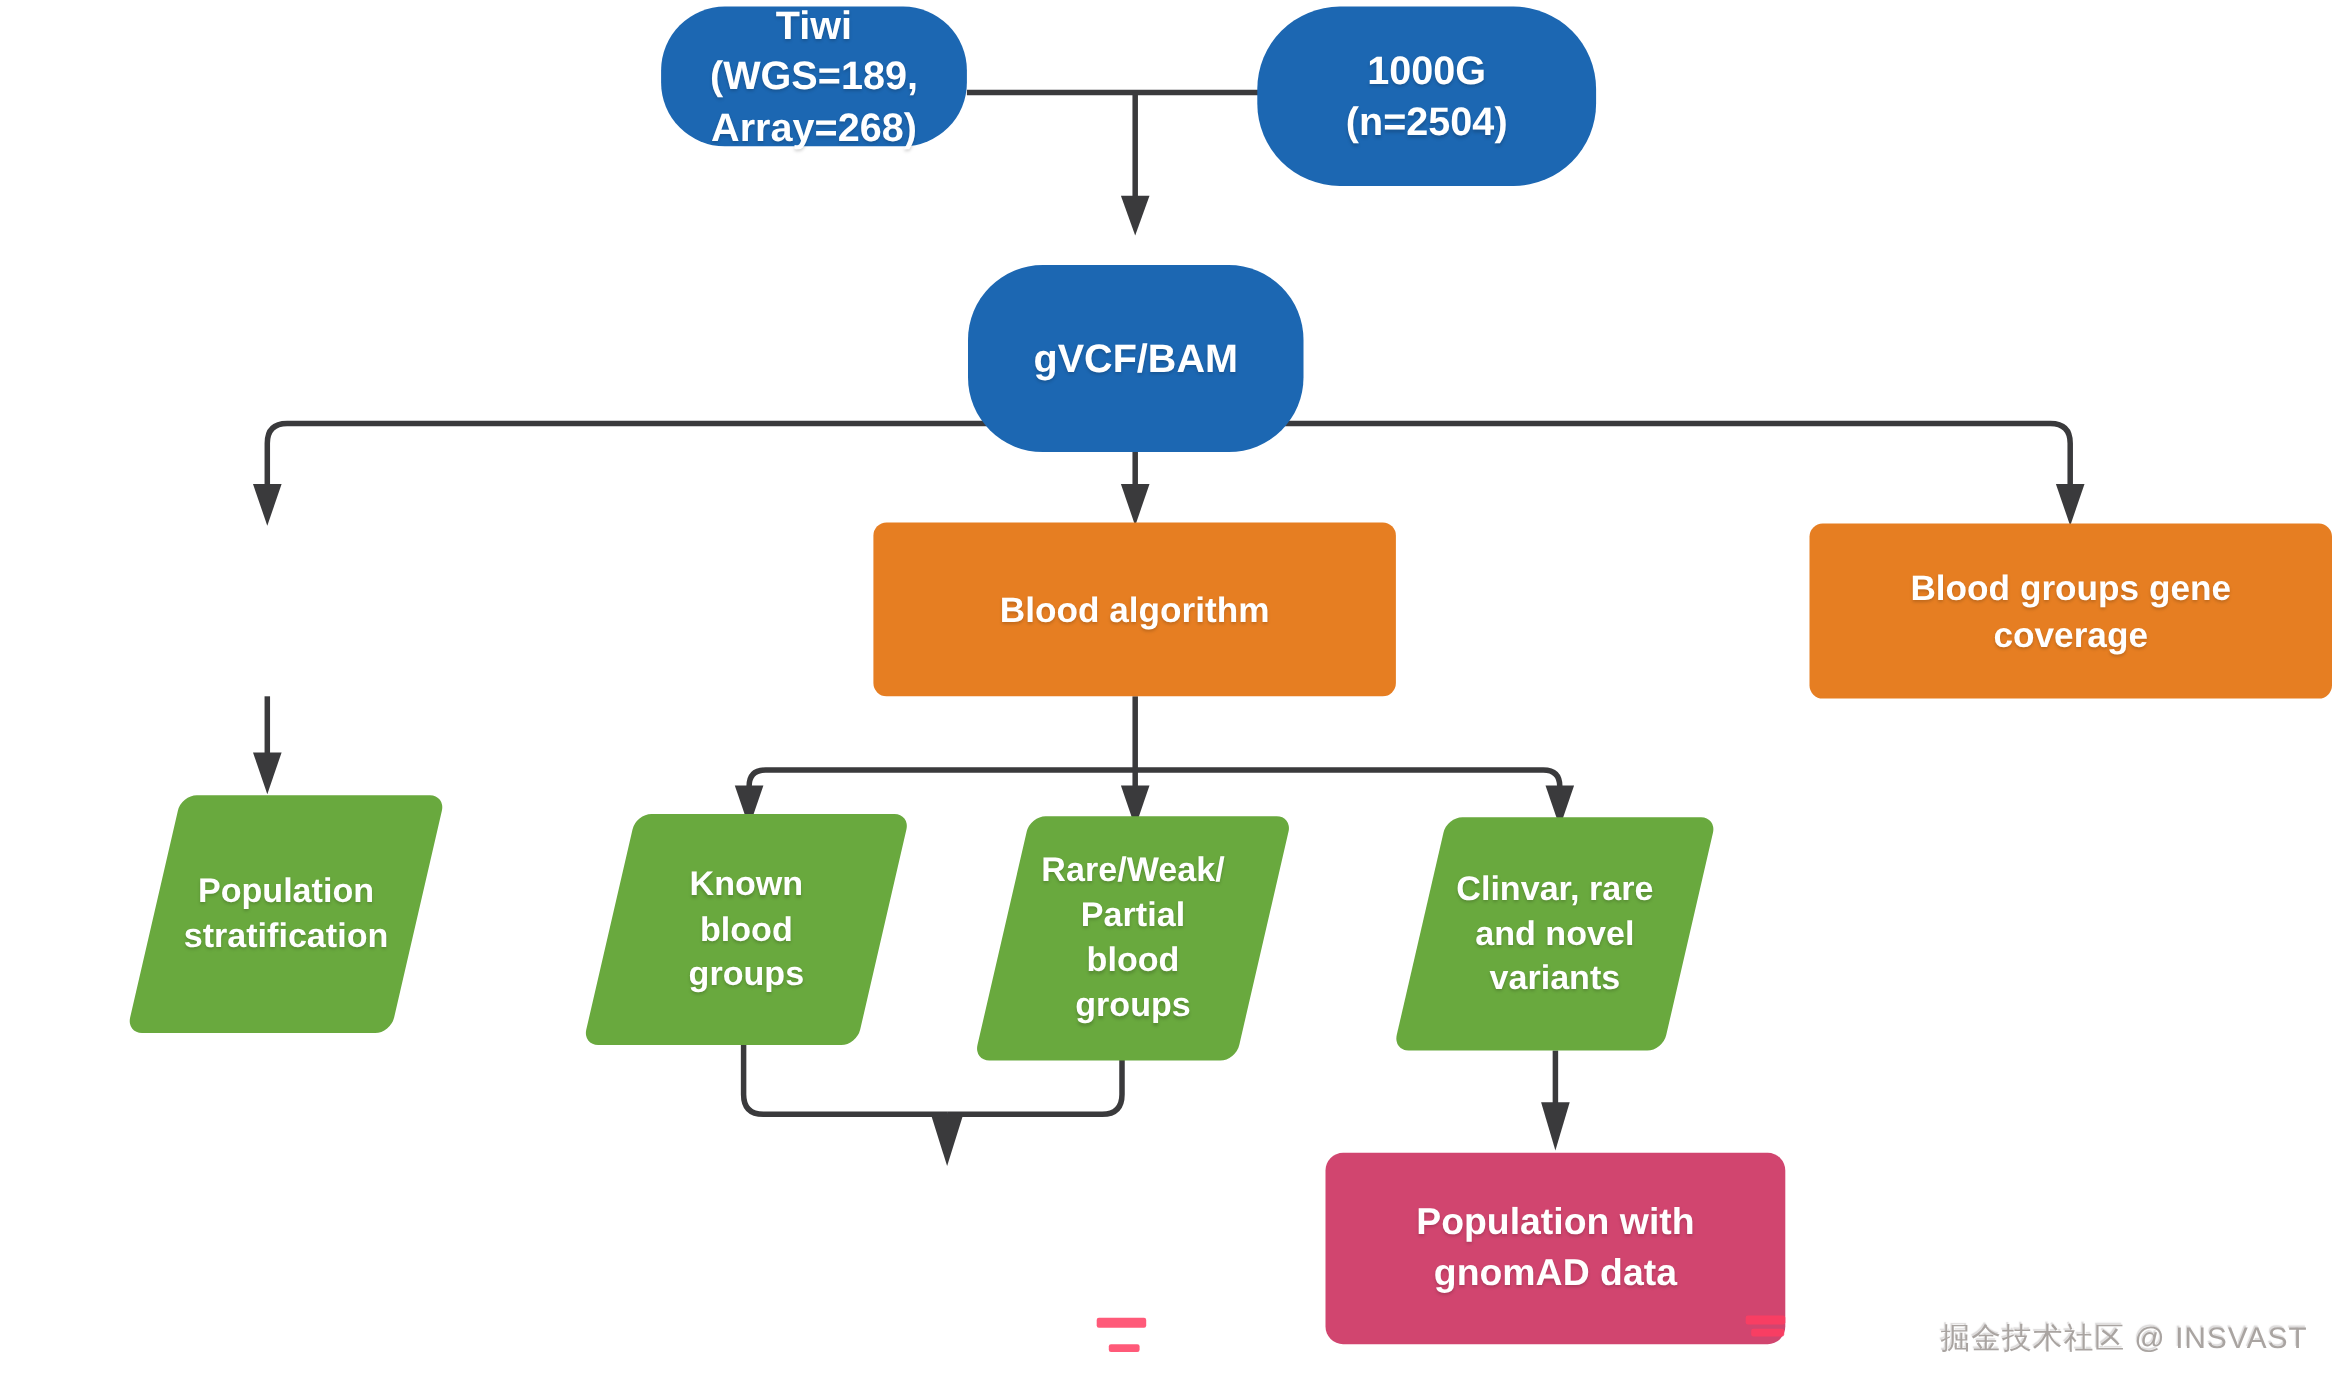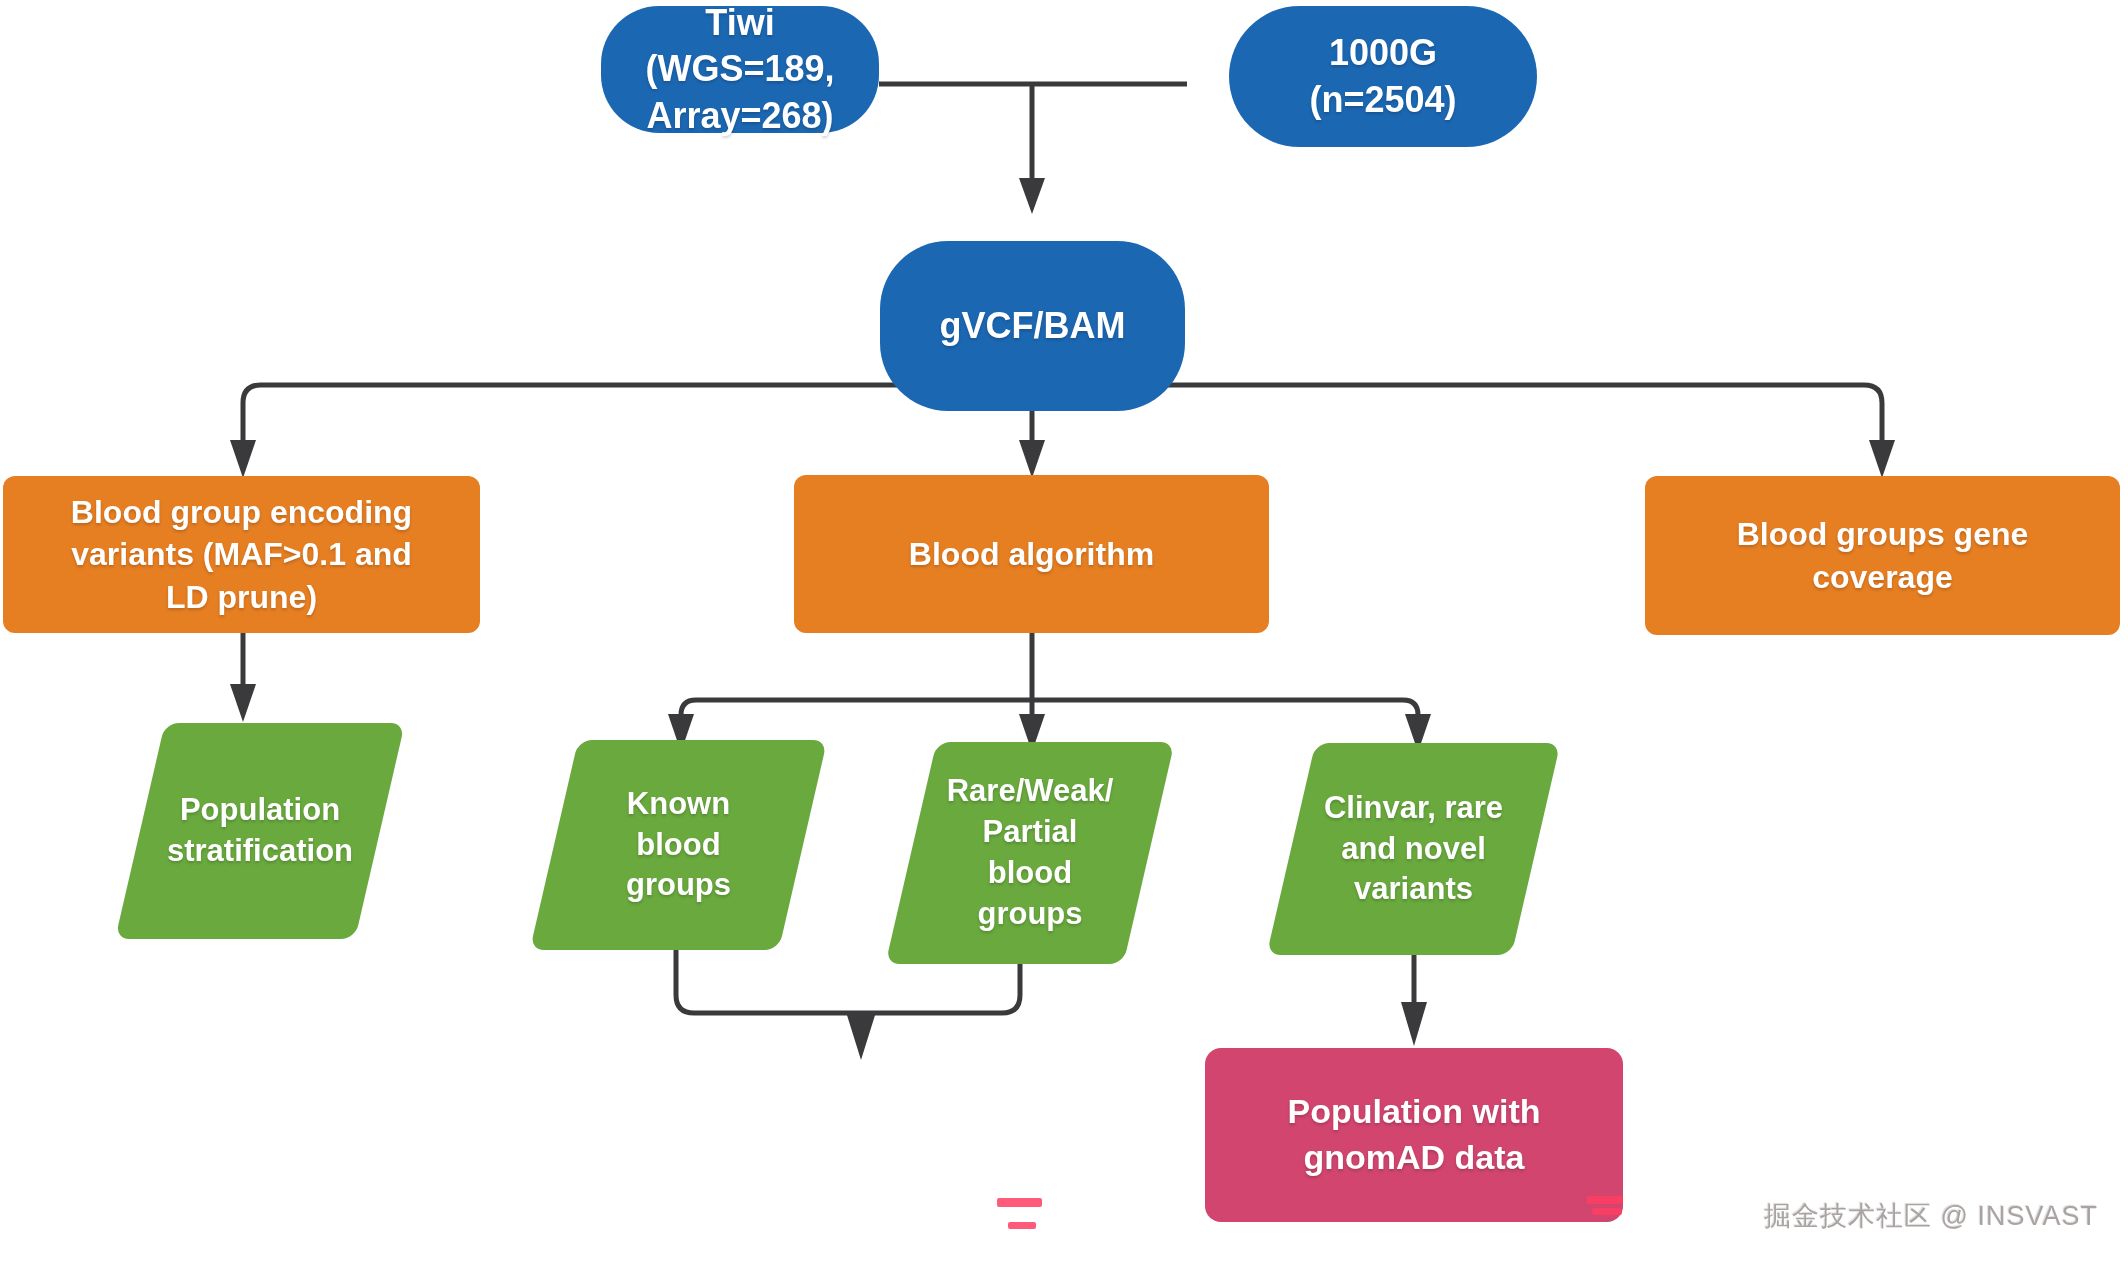--- a/index.html
+++ b/index.html
@@ -123,34 +123,29 @@
     <path class="edge" d="M1414,955 V1004"></path>
     <polygon class="ahead" points="1401,1002 1427,1002 1414,1046"></polygon>
   </svg>
 
   <div class="rnode blue" style="left:601px;top:6px;width:278px;height:127px;border-radius:58px;">
     <div class="nlabel fs-blue">Tiwi
 (WGS=189,
 Array=268)</div>
   </div>
 
-  <div class="rnode blue" style="left:1229px;top:6px;width:308px;height:141px;border-radius:75px;">
+  <div class="rnode blue" style="left:1143px;top:6px;width:308px;height:163px;border-radius:75px;">
     <div class="nlabel fs-blue">1000G
 (n=2504)</div>
   </div>
 
   <div class="rnode blue" style="left:880px;top:213px;width:305px;height:170px;border-radius:68px;margin-top:28px;">
     <div class="nlabel fs-blue">gVCF/BAM</div>
   </div>
 
-  <div class="rnode orange" style="left:3px;top:476px;width:477px;height:157px;">
-    <div class="nlabel fs-orange">Blood group encoding
-variants (MAF&gt;0.1 and
-LD prune)</div>
-  </div>
 
   <div class="rnode orange" style="left:794px;top:475px;width:475px;height:158px;">
     <div class="nlabel fs-orange">Blood algorithm</div>
   </div>
 
   <div class="rnode orange" style="left:1645px;top:476px;width:475px;height:159px;">
     <div class="nlabel fs-orange">Blood groups gene
 coverage</div>
   </div>
 

